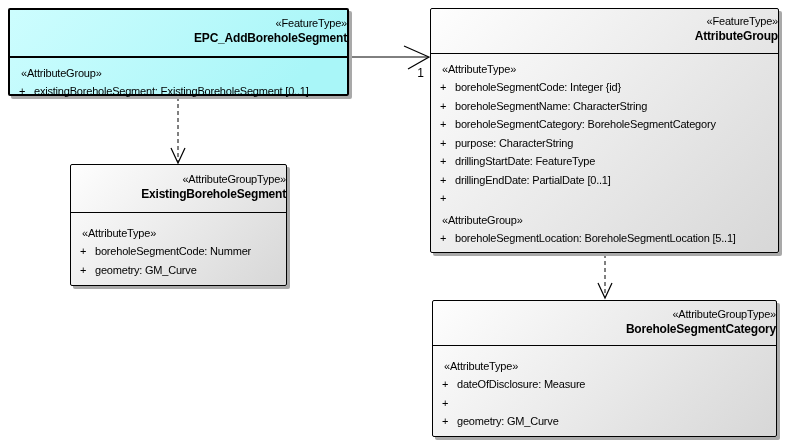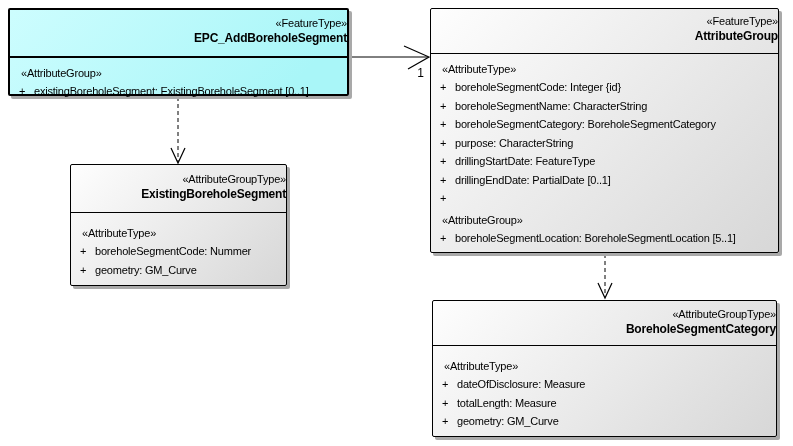--- a/index.html
+++ b/index.html
@@ -153,21 +153,20 @@
       <div class="name">BoreholeSegmentCategory</div>
     </div>
     <div class="body">
       <div class="sec-heading">«AttributeType»</div>
       <div class="attr-row">
         <span class="vis">+</span>
         <span>dateOfDisclosure: Measure</span>
       </div>
       <div class="attr-row">
         <span class="vis">+</span>
-        <span>totalLength: Measure</span>
       </div>
       <div class="attr-row">
         <span class="vis">+</span>
         <span>geometry: GM_Curve</span>
       </div>
     </div>
   </div>
 
 </div>
 

